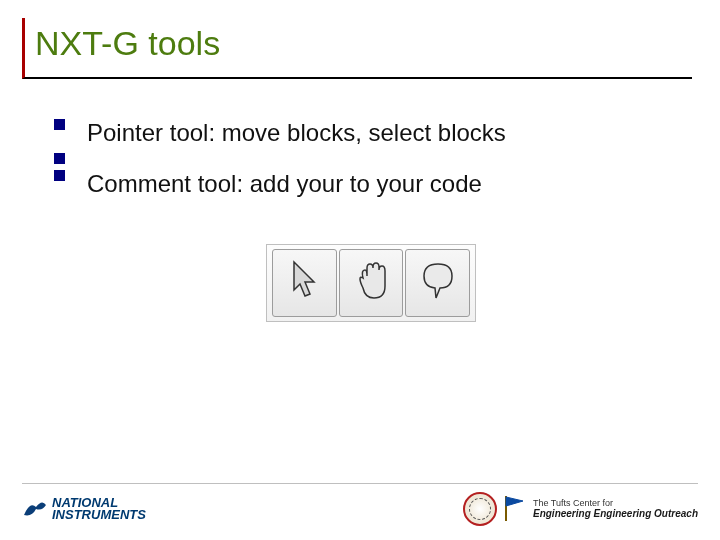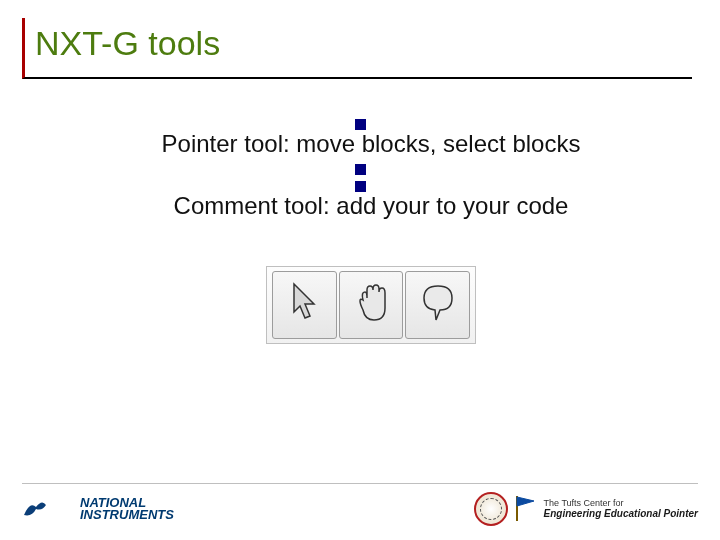--- a/index.html
+++ b/index.html
@@ -28,23 +28,21 @@
   .title {
     font-size: 34px;
     color: #4d7c0f;
     font-weight: 400;
   }
   .body {
     padding: 40px 10px 0 32px;
   }
   .bullet-row {
     display: flex;
-    align-items: center;
     margin-bottom: 6px;
-    flex-direction: column;
   }
   .bullet-square {
     width: 11px;
     height: 11px;
     background: #000080;
     margin-right: 22px;
     flex-shrink: 0;
   }
   .bullet-text {
     font-size: 24px;
@@ -84,21 +82,21 @@
     display: flex;
     align-items: center;
     font-family: Arial, sans-serif;
     font-weight: bold;
     font-style: italic;
     font-size: 13px;
     color: #003a70;
     flex: 1;
   }
   .ni-mark svg { width: 26px; height: 26px; margin-right: 4px; }
-  .ni-text { line-height: 0.95; margin-left: 28px; }
+  .ni-text { line-height: 0.95; }
   .tufts-block {
     display: flex;
     align-items: center;
     font-size: 9px;
     color: #333;
     line-height: 1.1;
   }
   .tufts-seal {
     width: 34px;
     height: 34px;
@@ -181,18 +179,18 @@
     <div class="tufts-block">
       <div class="tufts-seal"></div>
       <span class="tufts-pennant">
         <svg width="22" height="28" viewBox="0 0 22 28">
           <line x1="3" y1="2" x2="3" y2="27" stroke="#7a5a00" stroke-width="2"></line>
           <path d="M3 3 L20 7 L3 12 Z" fill="#0b4aa0" stroke="#0b4aa0"></path>
         </svg>
       </span>
       <div class="tufts-text">
         <div>The Tufts Center for</div>
-        <div class="eng">Engineering Educational Pointer</div>
+        <div class="eng">Engineering Engineering Outreach</div>
       </div>
     </div>
   </div>
 
 </div>
 
 </body></html>

